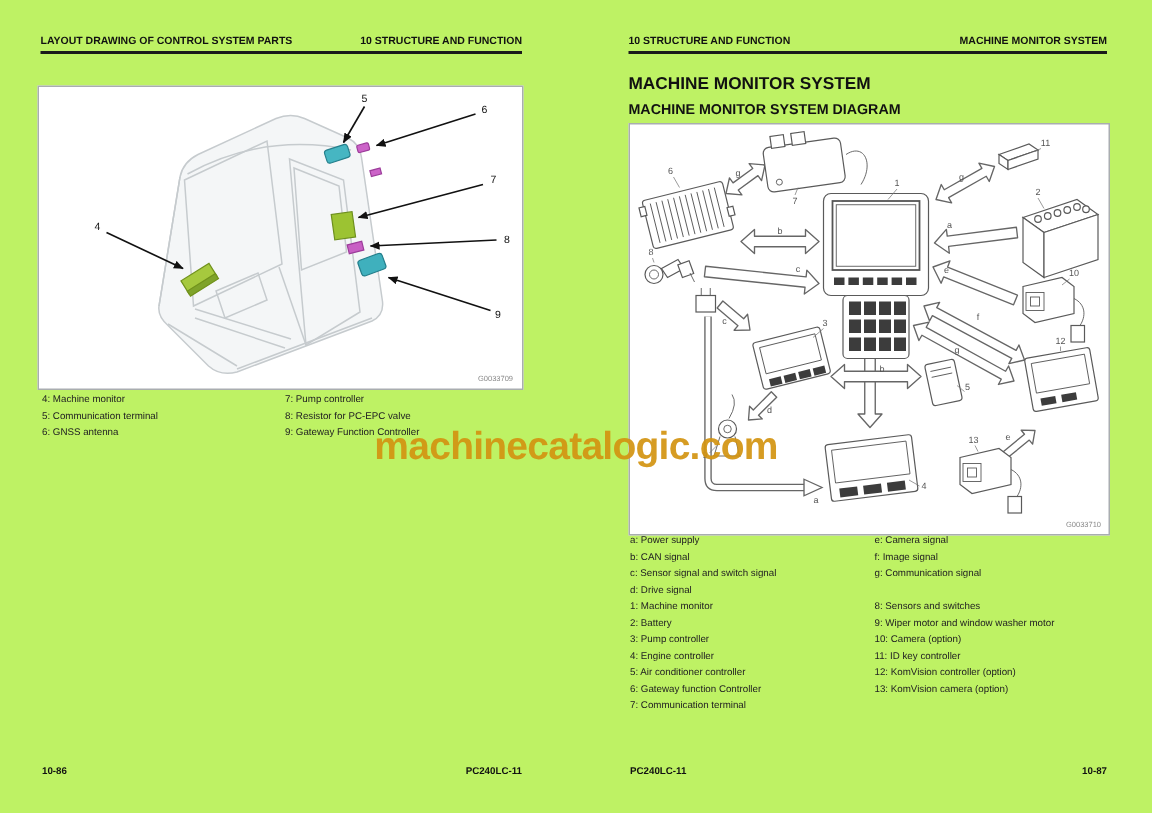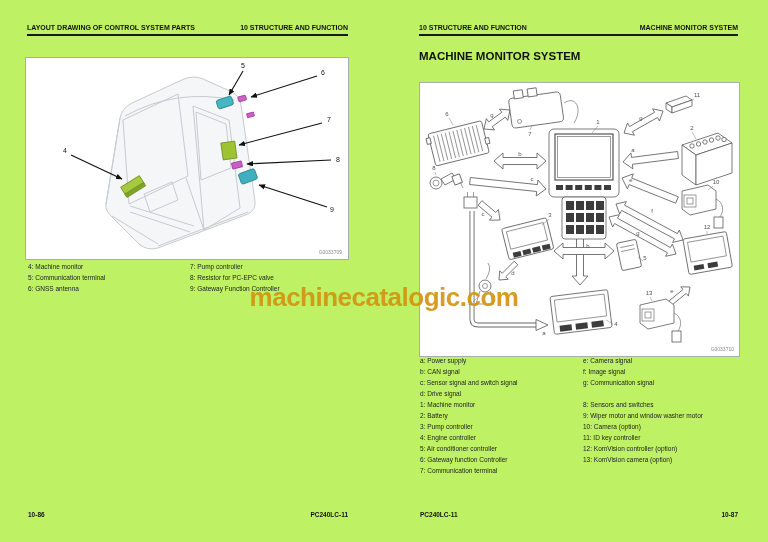--- a/index.html
+++ b/index.html
@@ -122,20 +122,21 @@
   <div class="footer right" style="left:25px;width:323px;">PC240LC-11</div>
 </div>
 
 <div class="page" id="page-right">
   <div class="hdr">
     <span>10 STRUCTURE AND FUNCTION</span>
     <span>MACHINE MONITOR SYSTEM</span>
   </div>
 
   <div class="title">MACHINE MONITOR SYSTEM</div>
+  <div class="subtitle">MACHINE MONITOR SYSTEM DIAGRAM</div>
 
   <div class="figbox" id="right-figbox">
     <svg id="sysdiag" width="319" height="273" viewBox="0 0 319 273">
       <g id="arrow-layer">
           <polygon points="64.0,46.0 74.6,46.9 72.2,43.7 85.3,34.1 87.7,37.4 90.0,27.0 79.4,26.1 81.8,29.3 68.7,38.9 66.3,35.6" fill="#fff" stroke="#666" stroke-width="0.9" stroke-linejoin="round"></polygon>
           <polygon points="74.0,78.0 83.0,86.0 83.0,81.5 117.0,81.5 117.0,86.0 126.0,78.0 117.0,70.0 117.0,74.5 83.0,74.5 83.0,70.0" fill="#fff" stroke="#666" stroke-width="0.9" stroke-linejoin="round"></polygon>
           <polygon points="49.6,101.5 116.7,108.5 116.2,113.0 126.0,106.0 117.9,97.1 117.4,101.6 50.4,94.5" fill="#fff" stroke="#666" stroke-width="0.9" stroke-linejoin="round"></polygon>
           <polygon points="58.1,122.3 72.0,134.1 69.4,137.2 80.0,137.0 78.4,126.5 75.8,129.5 61.9,117.7" fill="#fff" stroke="#666" stroke-width="0.9" stroke-linejoin="round"></polygon>
           <polygon points="94.2,178.2 82.2,190.3 79.7,187.8 79.0,197.0 88.2,196.3 85.7,193.8 97.8,181.8" fill="#fff" stroke="#666" stroke-width="0.9" stroke-linejoin="round"></polygon>
           <polygon points="160.0,134.0 152.0,143.0 156.5,143.0 156.5,193.0 152.0,193.0 160.0,202.0 168.0,193.0 163.5,193.0 163.5,143.0 168.0,143.0" fill="#fff" stroke="#666" stroke-width="0.9" stroke-linejoin="round"></polygon>

